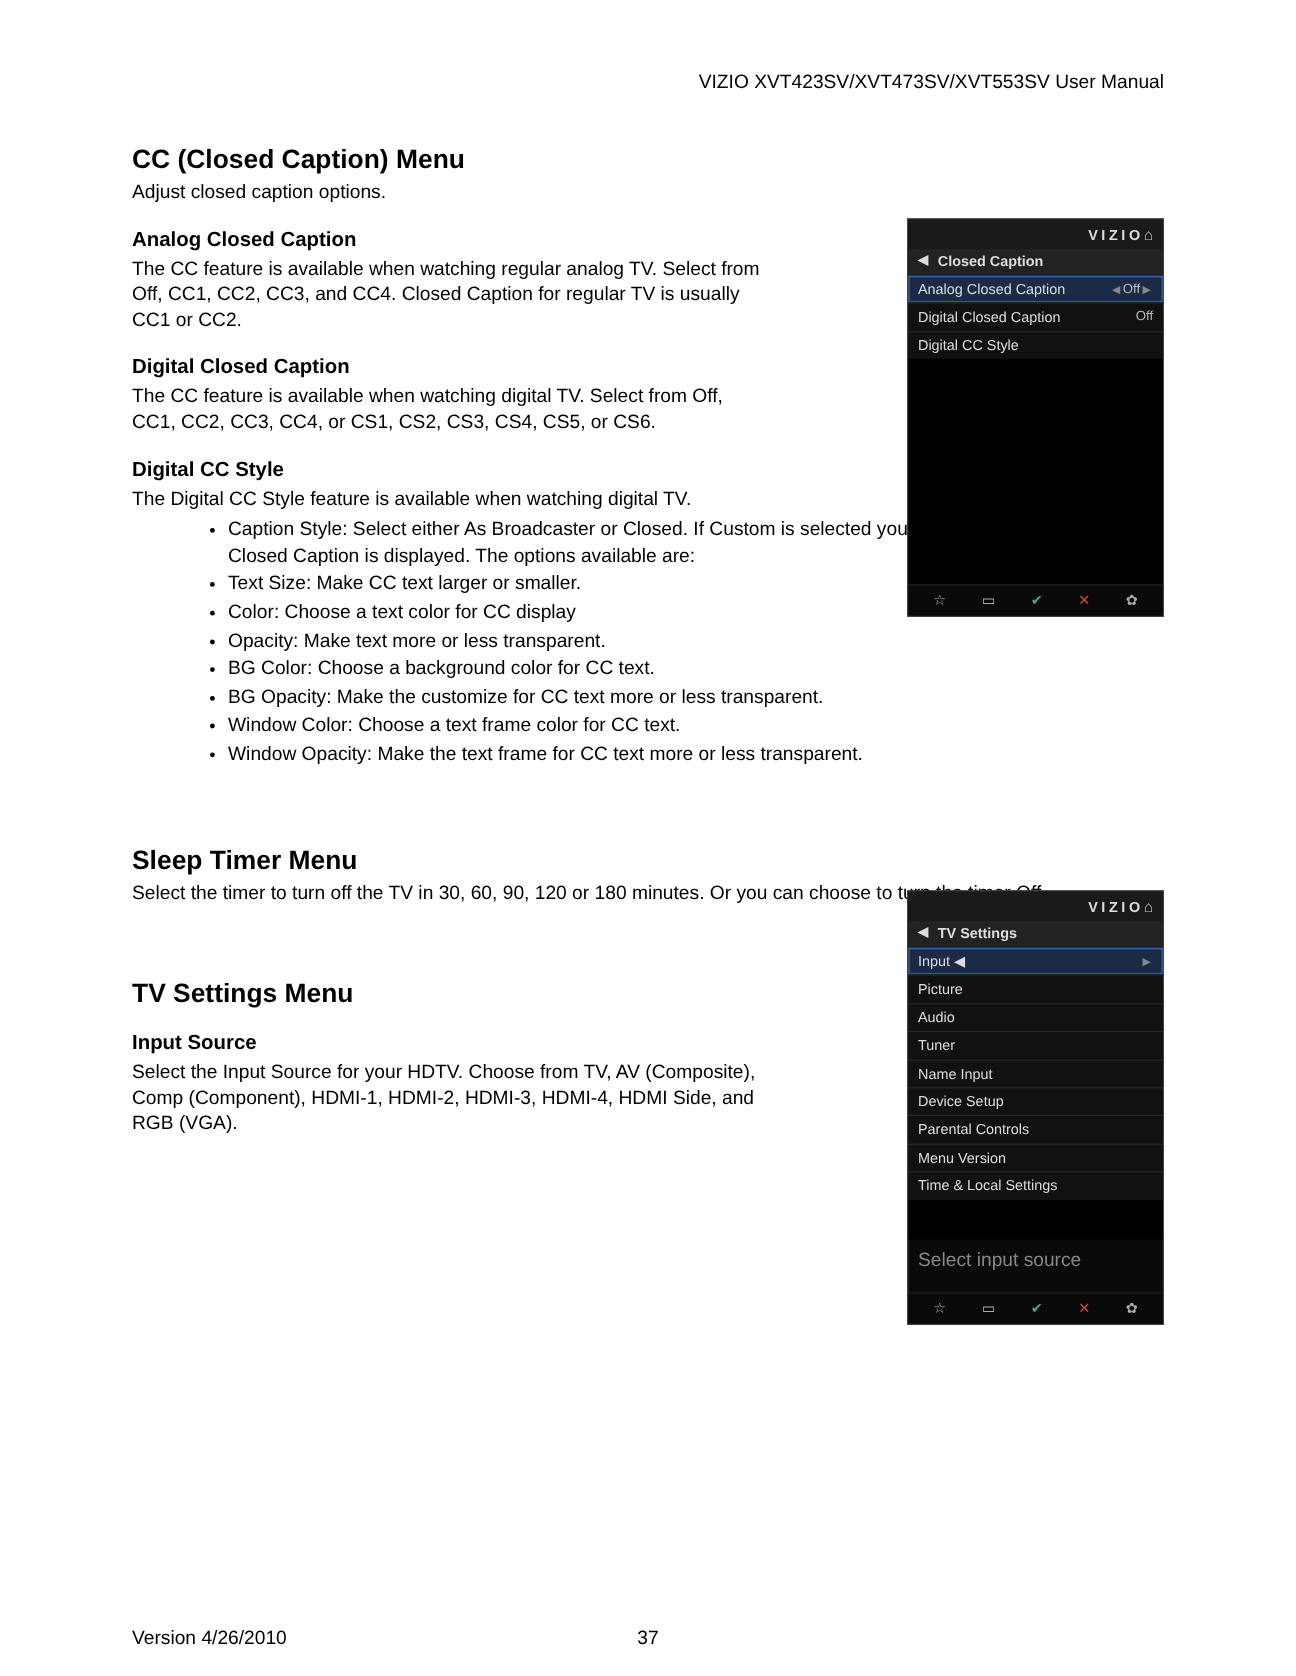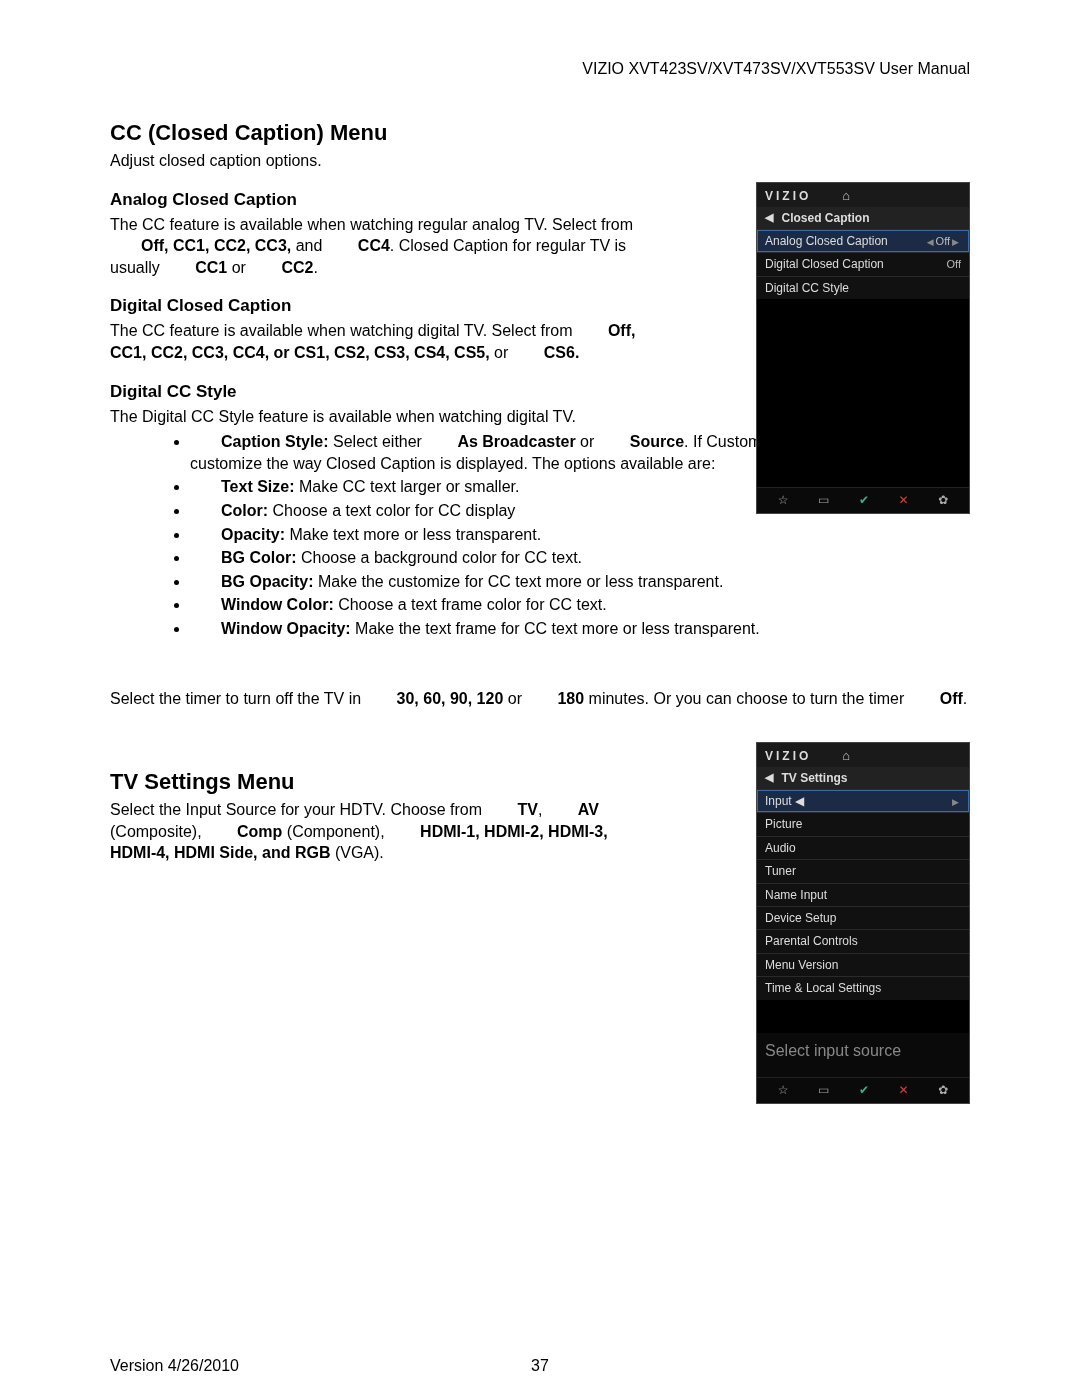--- a/index.html
+++ b/index.html
@@ -33,21 +33,21 @@
   h3 {
     font-size: 17px;
     margin: 18px 0 4px 0;
     font-weight: bold;
   }
   p {
     font-size: 16px;
     line-height: 1.35;
     margin: 0 0 4px 0;
   }
-  .b { font-weight: bold; margin-left: 31px; }
+  .b { font-weight: normal; }
   ul.bullets {
     margin: 4px 0 8px 0;
     padding-left: 80px;
     font-size: 16px;
     line-height: 1.35;
   }
   ul.bullets li {
     margin-bottom: 2px;
   }
   .content-block {
@@ -79,25 +79,24 @@
     position: absolute;
     width: 212px;
     background: #0a0a0a;
     border: 1px solid #444;
     color: #ddd;
     font-size: 12px;
     line-height: 1.2;
   }
   .osd .osd-top {
     display: flex;
-    justify-content: flex-start;
+    justify-content: flex-end;
     align-items: center;
     padding: 5px 8px 3px 8px;
     background: #1a1a1a;
-    gap: 31px;
   }
   .osd .brand {
     font-weight: bold;
     letter-spacing: 3px;
     font-size: 12px;
   }
   .osd .home-ic { font-size: 13px; color: #ccc; }
   .osd .osd-title {
     display: flex;
     align-items: center;
@@ -165,39 +164,41 @@
       <p>
         <span>The CC feature is available when watching digital TV. Select from </span><span class="b">Off, CC1, CC2, CC3, CC4, or CS1, CS2, CS3, CS4, CS5,</span><span> or </span><span class="b">CS6.</span>
       </p>
 
       <h3>Digital CC Style</h3>
       <p>The Digital CC Style feature is available when watching digital TV.</p>
     </div>
 
     <ul class="bullets">
       <li>
-        <span class="b">Caption Style:</span><span> Select either </span><span class="b">As Broadcaster</span><span> or </span><span class="b">Source</span><span>. If Custom is selected you can customize the way Closed Caption is displayed. The options available are:</span>
+        <span class="b">Caption Style:</span><span> Select either </span><span class="b">As Broadcaster</span><span> or </span><span class="b">Closed</span><span>. If Custom is selected you can customize the way Closed Caption is displayed. The options available are:</span>
       </li>
       <li><span class="b">Text Size:</span><span> Make CC text larger or smaller.</span></li>
       <li><span class="b">Color:</span><span> Choose a text color for CC display</span></li>
       <li><span class="b">Opacity:</span><span> Make text more or less transparent.</span></li>
       <li><span class="b">BG Color:</span><span> Choose a background color for CC text.</span></li>
       <li><span class="b">BG Opacity:</span><span> Make the customize for CC text more or less transparent.</span></li>
       <li><span class="b">Window Color:</span><span> Choose a text frame color for CC text.</span></li>
       <li><span class="b">Window Opacity:</span><span> Make the text frame for CC text more or less transparent.</span></li>
     </ul>
 
     <div class="section-gap"></div>
+    <h2>Sleep Timer Menu</h2>
     <p>
       <span>Select the timer to turn off the TV in </span><span class="b">30, 60, 90, 120</span><span> or </span><span class="b">180</span><span> minutes. Or you can choose to turn the timer </span><span class="b">Off</span><span>.</span>
     </p>
 
     <div class="section-gap"></div>
     <h2>TV Settings Menu</h2>
     <div class="narrow-col">
+      <h3>Input Source</h3>
       <p>
         <span>Select the Input Source for your HDTV. Choose from </span><span class="b">TV</span><span>, </span><span class="b">AV</span><span> (Composite), </span><span class="b">Comp</span><span> (Component), </span><span class="b">HDMI-1, HDMI-2, HDMI-3, HDMI-4, HDMI Side, and RGB</span><span> (VGA).</span>
       </p>
     </div>
   </div>
 
   <div class="osd osd1">
     <div class="osd-top">
       <span class="brand">VIZIO</span>
       <span class="home-ic">⌂</span>

